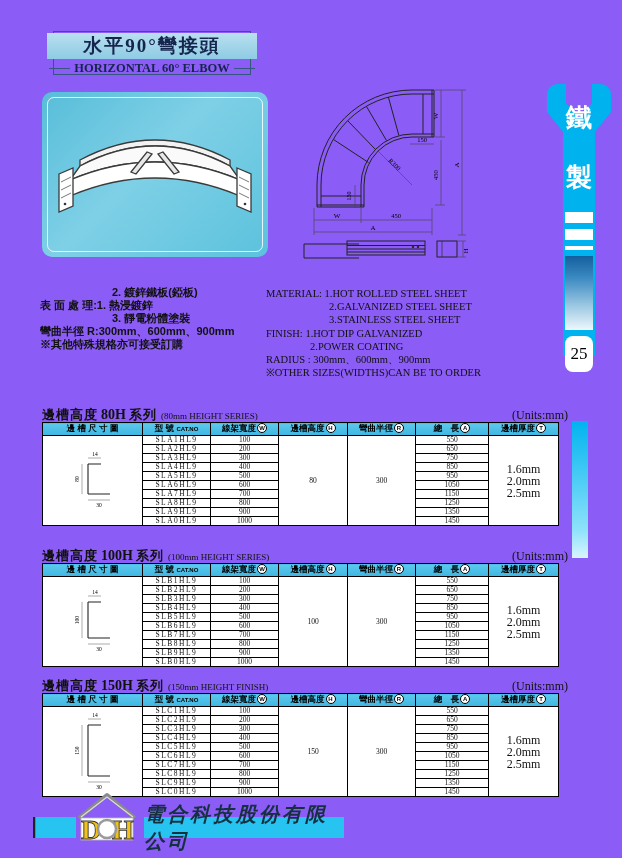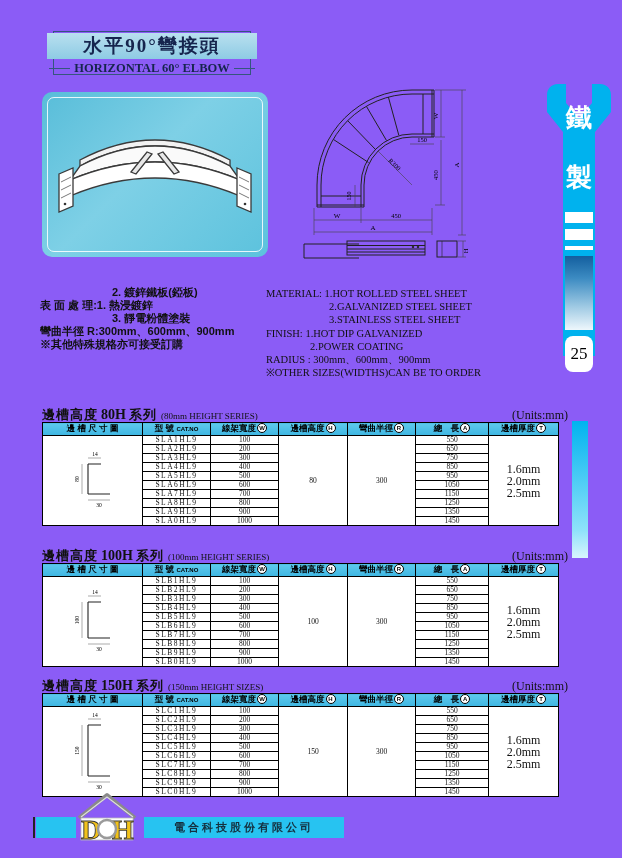--- a/index.html
+++ b/index.html
@@ -62,21 +62,21 @@
   td.model-td{letter-spacing:1.5px;}
   td.hval-td,td.rval-td{font-size:9px;}
   td.thick-td div{font-size:12px;line-height:12px;}
   .strip{position:absolute;left:572px;top:421px;width:16px;height:137px;
          background:linear-gradient(#00b3ef,#8fe2fa 80%,#d8f5fd);}
   
   .tick{position:absolute;left:33px;top:817px;width:2px;height:21px;background:#222;}
   .foot-sq{position:absolute;left:36px;top:817px;width:40px;height:21px;background:#27c3f1;}
   .foot-bar{position:absolute;left:144px;top:817px;width:200px;height:21px;background:#27c3f1;
             display:flex;align-items:center;justify-content:center;}
-  .foot-bar span{font-size:11px;font-weight:bold;letter-spacing:3px;color:#15303f;}
+  .foot-bar span{font-size:20px;font-weight:bold;letter-spacing:3px;color:#15303f;font-style:italic;}
   .logo{position:absolute;left:77px;top:792px;}
 </style>
 </head>
 <body>
 
 <div class="page">
 
   <div class="hdr">
     <div class="hdr-outline"></div>
     <div class="hdr-banner">
@@ -428,21 +428,21 @@
             </tr>
           </tbody>
       </table>
     </section>
 
     <section class="series-section">
       <div class="sec-title">
         <span class="zh">邊槽高度</span>
         <span class="code">150H</span>
         <span class="zh">系列</span>
-        <span class="en">(150mm HEIGHT SIZES)</span>
+        <span class="en">(150mm HEIGHT FINISH)</span>
         <span class="units">(Units:mm)</span>
       </div>
       <table class="spec">
         <colgroup>
             <col style="width:100px">
             <col style="width:68px">
             <col style="width:68px">
             <col style="width:69px">
             <col style="width:68px">
             <col style="width:73px">

